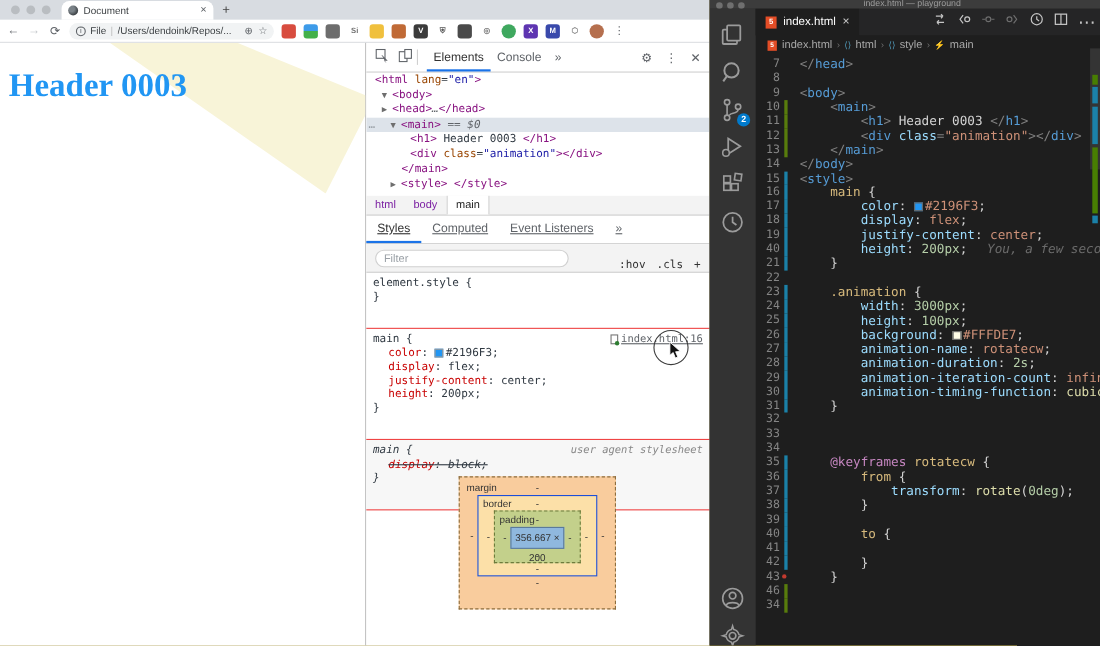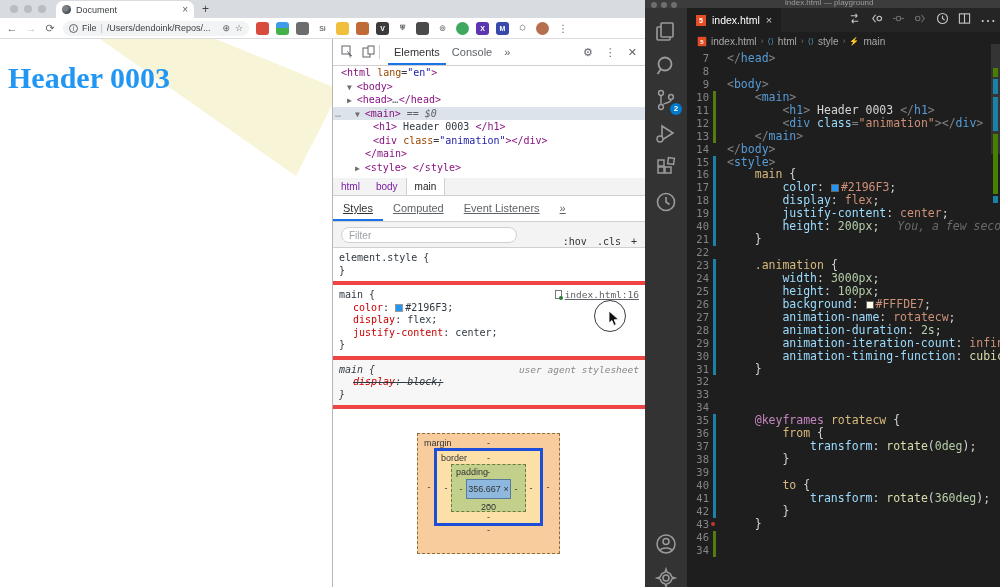--- a/index.html
+++ b/index.html
@@ -49,41 +49,41 @@
   .crumb { padding:0 8px; }
   .crumb.cur { background:#fff; color:#222; height:17px; line-height:17px; border-left:1px solid #d0d0d0; border-right:1px solid #d0d0d0; }
   .crumb.tagc { color:#7b1fa2; }
   #sb-tabs { position:absolute; left:0; top:157px; width:312px; height:26px; border-bottom:1px solid #d0d0d0; display:flex; align-items:center; font-size:11px; color:#5f6368; }
   .sb-tab { padding:0 10px; height:25px; line-height:25px;text-decoration:underline; }
   .sb-tab.act { color:#333; border-bottom:2px solid #1a73e8; }
   #filter-row { position:absolute; left:0; top:183px; width:312px; height:26px; background:#f3f3f3; border-bottom:1px solid #d0d0d0; display:flex; align-items:center; padding:0 8px; gap:8px; }
   #filter-input { width:176px; height:16px; background:#fff; border:1px solid #d0d0d0; border-radius:9px; font-size:10px; color:#9aa0a6; padding:0 7px; line-height:15px; }
   .hovcls { margin-left:auto; display:flex; gap:10px; font-family:"DejaVu Sans Mono", monospace; font-size:10px; color:#333;margin-top:13px; }
   #style-rules { position:absolute; left:0; top:209px; width:312px; font-family:"DejaVu Sans Mono", monospace; font-size:10px; color:#303942; }
-  .rule { border-bottom:4px solid #ef4444; padding:4px 6px 4px 6px; position:relative; }
+  .rule { border-bottom:1px solid #ef4444; padding:4px 6px 21px 6px; position:relative; }
   .rule.shade { background:#f7f7f7; }
   .rline { height:12.5px; line-height:12.5px; white-space:pre; }
   .rprop { padding-left:14px; }
   .pname { color:#c80000; }
   .pval { color:#303942; }
   .struck { text-decoration:line-through; }
   .rlink { position:absolute; right:6px; top:4px; font-size:9.5px; color:#5f6368; text-decoration:underline; display:flex; align-items:center; gap:3px;}
   .rnote { position:absolute; right:6px; top:4px; font-size:9.5px; color:#888; font-style:italic; }
   .docic { width:7px; height:9px; border:1px solid #777; position:relative; display:inline-block; }
   .docic::after { content:""; position:absolute; right:-2px; bottom:-2px; width:4px; height:4px; border-radius:50%; background:#2e7d32; }
   .swatch { display:inline-block; width:8px; height:8px; border:1px solid #999; vertical-align:-1px; margin-right:2px; }
 
   
   #boxmodel { position:absolute; left:84px; top:394px; width:143px; height:121px; background:#f9cc9d; border:1px dashed #8d6e3f; font-size:9px; color:#333; padding:2px 6px; }
   .bm-toprow { display:flex; height:14px; line-height:14px; position:relative; }
   .bm-dash { position:absolute; left:50%; transform:translateX(-50%); }
   .bm-botrow { height:12px; line-height:12px; text-align:center; }
   .bm-mid { display:flex; align-items:center; }
   .bm-side { width:10px; text-align:center; flex:none; }
-  #bm-border { flex:1; background:#fce0a8; border:3px solid #1d4ed8; padding:0 4px; }
+  #bm-border { flex:1; background:#fce0a8; border:1px solid #1d4ed8; padding:0 4px; }
   #bm-padding { flex:1; background:#c3d08b; border:1px dashed #6e7b3c; padding:0 4px; }
   #bm-content { flex:1; background:#8fb8de; border:1px solid #5a7a9a; height:20px; line-height:18px; text-align:center; font-size:9px; }
 
   
   #click-circle { position:absolute; left:594px; top:300px; width:32px; height:32px; border:1.5px solid #3c3c3c; border-radius:50%; z-index:50; }
   #cursor { position:absolute; left:608px; top:310px; z-index:51; }
 
   
   #vscode { position:absolute; left:645px; top:0; width:355px; height:587px; background:#1e1e1e; overflow:hidden; }
   #vs-titlebar { position:absolute; left:0; top:0; width:355px; height:8px; background:#3c3c3c; }
@@ -235,20 +235,21 @@
           </div>
           <div class="rule">
             <div class="rline"><span>main {</span></div>
             <span class="rlink">
               <span class="docic"></span>
               <span>index.html:16</span>
             </span>
             <div class="rline rprop"><span class="pname">color</span><span class="pval">: </span><span class="swatch" style="background: rgb(33, 150, 243);"></span><span class="pval">#2196F3;</span></div>
             <div class="rline rprop"><span class="pname">display</span><span class="pval">: </span><span class="pval">flex;</span></div>
             <div class="rline rprop"><span class="pname">justify-content</span><span class="pval">: </span><span class="pval">center;</span></div>
+            <div class="rline rprop"><span class="pname">height</span><span class="pval">: </span><span class="pval">200px;</span></div>
             <div class="rline">}</div>
           </div>
           <div class="rule shade">
             <div class="rline"><span class="pval" style="font-style: italic;">main {</span></div>
             <span class="rnote">user agent stylesheet</span>
             <div class="rline rprop"><span class="struck" style="font-style: italic;"><span class="pname">display</span><span class="pval">: </span><span class="pval">block;</span></span></div>
             <div class="rline" style="font-style: italic;">}</div>
           </div>
         </div>
 
@@ -433,21 +434,21 @@
           <div class="cl"><span class="ln">31</span><span class="gut" style="background: rgb(27, 129, 168);"></span><span class="ct"><span class="tk-tx">    </span><span class="tk-br">}</span></span></div>
           <div class="cl"><span class="ln">32</span><span class="ct"></span></div>
           <div class="cl"><span class="ln">33</span><span class="ct"></span></div>
           <div class="cl"><span class="ln">34</span><span class="ct"></span></div>
           <div class="cl"><span class="ln">35</span><span class="gut" style="background: rgb(27, 129, 168);"></span><span class="ct"><span class="tk-tx">    </span><span class="tk-at">@keyframes</span><span class="tk-sel"> rotatecw</span><span class="tk-br"> {</span></span></div>
           <div class="cl"><span class="ln">36</span><span class="gut" style="background: rgb(27, 129, 168);"></span><span class="ct"><span class="tk-tx">        </span><span class="tk-sel">from</span><span class="tk-br"> {</span></span></div>
           <div class="cl"><span class="ln">37</span><span class="gut" style="background: rgb(27, 129, 168);"></span><span class="ct"><span class="tk-tx">            </span><span class="tk-pr">transform</span><span class="tk-br">: </span><span class="tk-fn">rotate</span><span class="tk-br">(</span><span class="tk-nm">0deg</span><span class="tk-br">);</span></span></div>
           <div class="cl"><span class="ln">38</span><span class="gut" style="background: rgb(27, 129, 168);"></span><span class="ct"><span class="tk-tx">        </span><span class="tk-br">}</span></span></div>
           <div class="cl"><span class="ln">39</span><span class="gut" style="background: rgb(27, 129, 168);"></span><span class="ct"></span></div>
           <div class="cl"><span class="ln">40</span><span class="gut" style="background: rgb(27, 129, 168);"></span><span class="ct"><span class="tk-tx">        </span><span class="tk-sel">to</span><span class="tk-br"> {</span></span></div>
-          <div class="cl"><span class="ln">41</span><span class="gut" style="background: rgb(27, 129, 168);"></span><span class="ct"><span class="tk-tx">            </span><span class="tk-pr">transform</span><span class="tk-br">: </span><span class="tk-fn">rotate</span><span class="tk-br">(</span><span class="tk-nm">360deg</span><span class="tk-br">);</span></span></div>
+          <div class="cl"><span class="ln">41</span><span class="gut" style="background: rgb(27, 129, 168);"></span></div>
           <div class="cl"><span class="ln">42</span><span class="gut" style="background: rgb(27, 129, 168);"></span><span class="ct"><span class="tk-tx">        </span><span class="tk-br">}</span></span></div>
           <div class="cl"><span class="ln">43</span><span class="reddot"></span><span class="ct"><span class="tk-tx">    </span><span class="tk-br">}</span></span></div>
           <div class="cl"><span class="ln">46</span><span class="gut" style="background: rgb(88, 124, 12);"></span><span class="ct"></span></div>
           <div class="cl"><span class="ln">34</span><span class="gut" style="background: rgb(88, 124, 12);"></span><span class="ct"></span></div>
         </div>
     </div>
     <div id="vs-scroll"></div>
     <div id="ruler">
         <div class="rmark" style="top: 68px; height: 9px; background: rgb(72, 126, 2);"></div>
         <div class="rmark" style="top: 79px; height: 15px; background: rgb(27, 129, 168);"></div>

